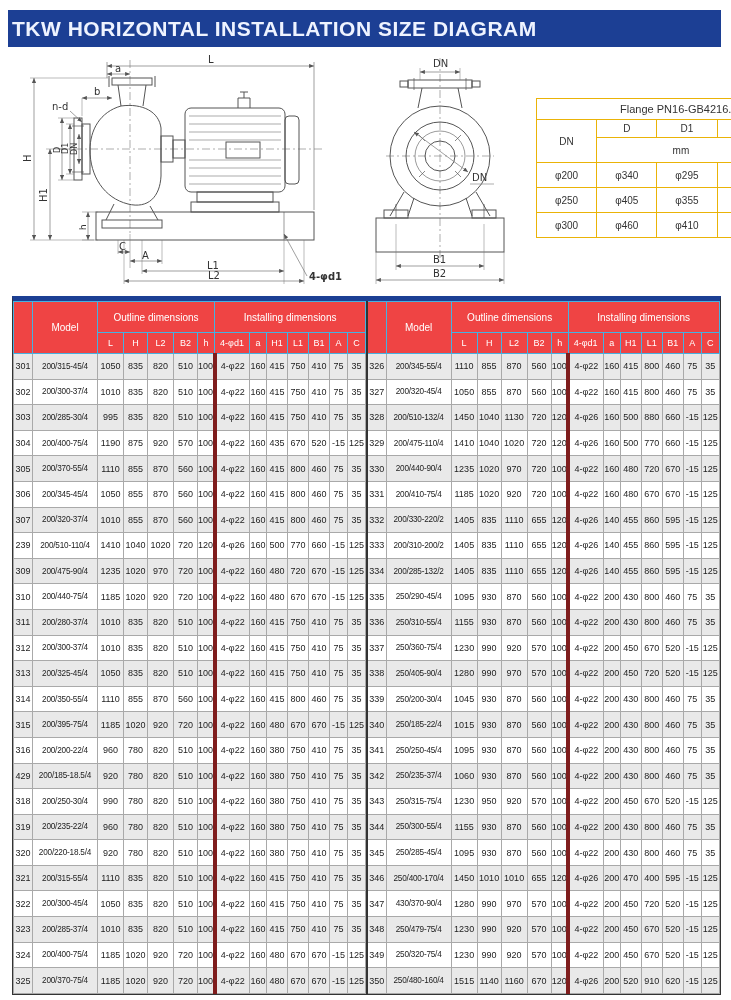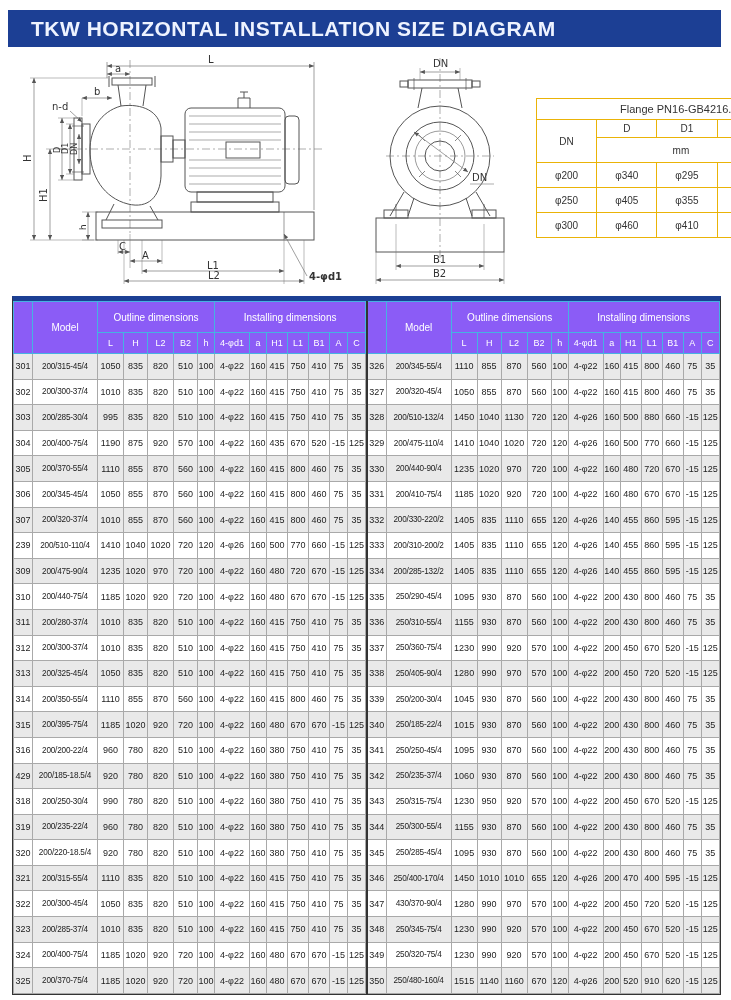--- a/index.html
+++ b/index.html
@@ -1,45 +1,45 @@
 <!DOCTYPE html>
 <html><head>
 <meta charset="utf-8">
 <style>
   html,body{margin:0;padding:0;background:#ffffff;}
   body{width:731px;height:1000px;font-family:"Liberation Sans",sans-serif;}
   .page{position:relative;width:731px;height:1000px;background:#fff;overflow:hidden;}
 
   .title-bar{position:absolute;left:8px;top:10px;width:713px;height:37px;background:#1c3f94;
-    color:#eef3ff;font-size:21px;font-weight:bold;line-height:37px;padding-left:23px;
+    color:#eef3ff;font-size:21px;font-weight:bold;line-height:37px;padding-left:4px;
     box-sizing:border-box;letter-spacing:.5px;}
 
   svg{position:absolute;}
   svg text{font-family:"DejaVu Sans",sans-serif;fill:#333;}
 
   
   .flange{position:absolute;left:536px;top:98px;width:186px;border-collapse:collapse;
     font-size:10px;color:#333;background:#fff;}
   .flange th,.flange td{border:1px solid #eab308;text-align:center;padding:1px 18px;font-weight:normal;height:15px;}
   .flange .ft{font-size:11px;height:18px;}
   .flange .small{font-size:10px;}
 
   
   .main-table-wrap{position:absolute;left:12px;top:296px;width:707px;display:flex;
     border-top:5px solid #1c3f94;border-left:1px solid #333;border-right:1px solid #333;border-bottom:1px solid #333;}
   table.dim{border-collapse:collapse;table-layout:fixed;width:353px;font-size:9px;color:#1c1c1c;}
   table.dim.right-half{border-left:2px solid #333;width:352px;}
   .dim th,.dim td{border:1px solid #a9a9a9;text-align:center;padding:0;overflow:hidden;white-space:nowrap;}
-  .dim thead th{background:#8b5cf6;color:#fff;border-color:#45b2e2;font-weight:normal;}
+  .dim thead th{background:#ef4444;color:#fff;border-color:#45b2e2;font-weight:normal;}
   .dim thead tr.grp th{height:30px;font-size:10px;}
   .dim thead tr.sub th{height:20px;font-size:9px;}
   .dim td{height:24.6px;}
   .dim td.model-cell{font-size:8.2px;letter-spacing:-0.2px;margin-top:36px;}
   .dim tr.stripe{background:#e9e9e9;}
-  .dim tbody td:nth-child(8){border-left:1px solid #7f1d1d;}
+  .dim tbody td:nth-child(8){border-left:4px solid #7f1d1d;}
   .dim thead tr.sub th:nth-child(6){border-left:1px solid #4a90b8;}
 </style>
 </head>
 <body>
 
 <div class="page">
 
   <div class="title-bar">TKW HORIZONTAL INSTALLATION SIZE DIAGRAM</div>
 
   <svg style="left:12px;top:54px" width="338" height="238" viewBox="0 0 338 238">
@@ -1045,21 +1045,21 @@
             <td>4-φ22</td>
             <td>200</td>
             <td>450</td>
             <td>720</td>
             <td>520</td>
             <td>-15</td>
             <td>125</td>
           </tr>
           <tr class="stripe">
             <td>348</td>
-            <td class="model-cell">250/345-75/4</td>
+            <td class="model-cell">250/479-75/4</td>
             <td>1230</td>
             <td>990</td>
             <td>920</td>
             <td>570</td>
             <td>100</td>
             <td>4-φ22</td>
             <td>200</td>
             <td>450</td>
             <td>670</td>
             <td>520</td>

